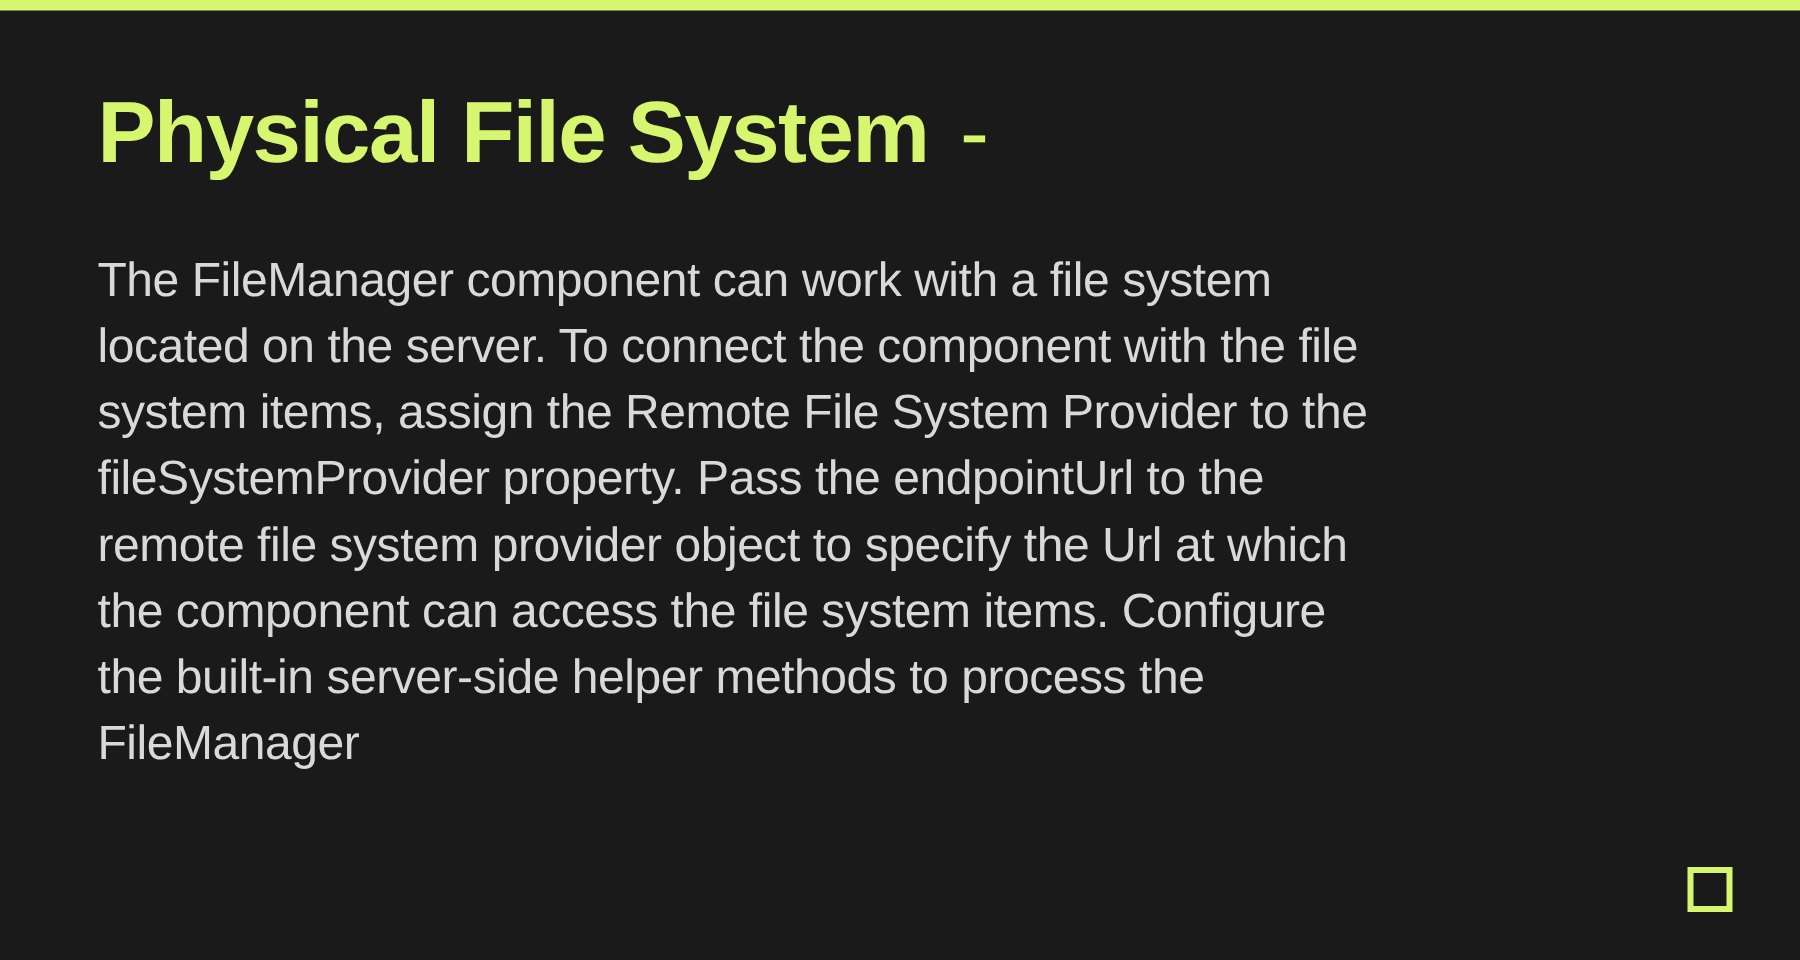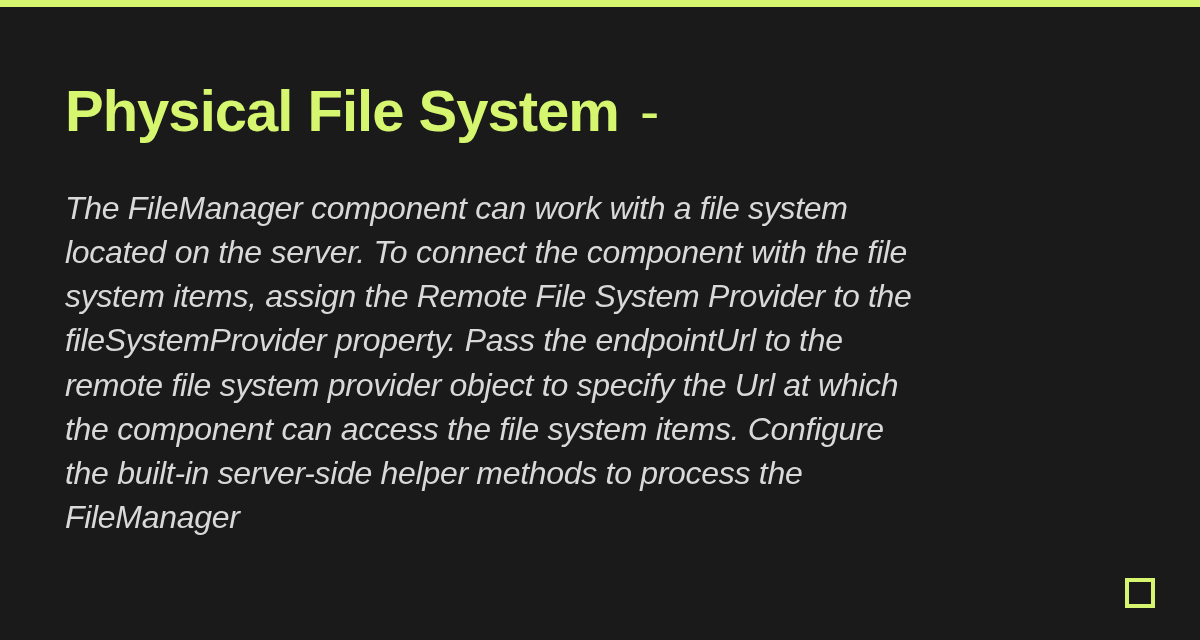--- a/index.html
+++ b/index.html
@@ -14,41 +14,40 @@
       font-family: -apple-system, BlinkMacSystemFont, "Segoe UI", Helvetica, Arial, sans-serif;
       overflow: hidden;
       position: relative;
     }
     .top-bar {
       width: 100%;
       height: 7px;
       background-color: #d5f66e;
     }
     .content {
-      padding: 70px 65px 0 65px;
+      padding: 48px 65px 0 65px;
     }
     .title {
       font-size: 58px;
       font-weight: 600;
       color: #d5f66e;
       letter-spacing: -1px;
       margin-bottom: 42px;
     }
     .title-separator {
       color: #d5f66e;
       font-weight: 400;
       margin-left: 6px;
     }
     .body-text {
       font-size: 32px;
       line-height: 1.38;
       color: #d9d9d9;
       max-width: 850px;
       letter-spacing: -0.3px;
-      font-style: italic;
     }
     .square-indicator {
       position: absolute;
       bottom: 32px;
       right: 45px;
       width: 30px;
       height: 30px;
       border: 4px solid #d5f66e;
       background: transparent;
     }

